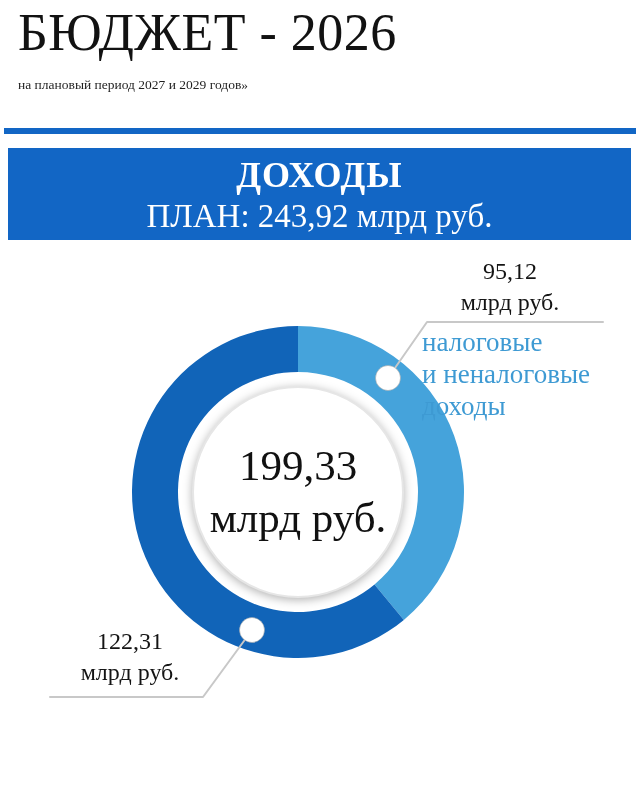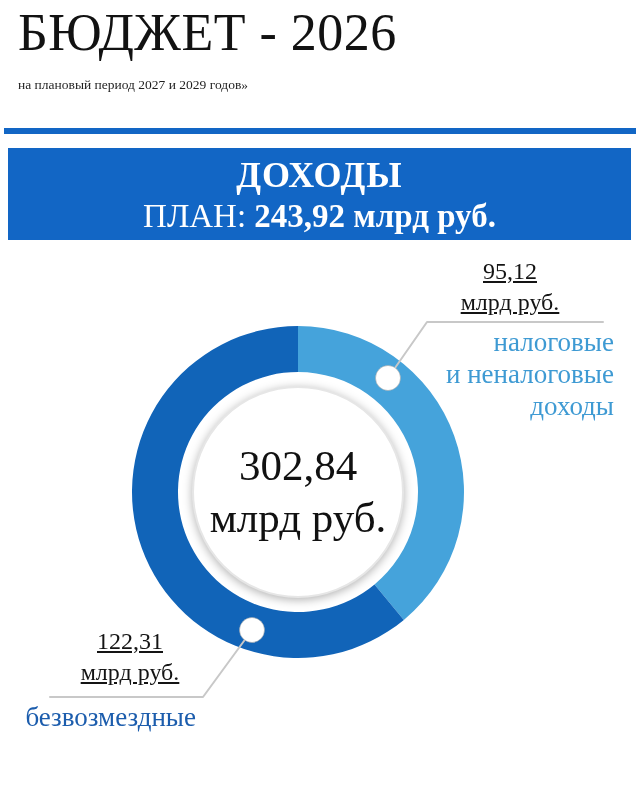--- a/index.html
+++ b/index.html
@@ -64,21 +64,21 @@
     line-height: 44px;
     font-weight: 700;
     letter-spacing: 1px;
   }
   .banner-plan {
     font-size: 33px;
     line-height: 38px;
     font-weight: 400;
   }
   .banner-plan .plan-value {
-    font-weight: 700;
+    font-weight: 400;
   }
 
   
   #donut-svg {
     position: absolute;
     left: 0;
     top: 0;
     width: 640px;
     height: 800px;
   }
@@ -109,28 +109,27 @@
     color: #111111;
   }
 
   
   .co-value {
     position: absolute;
     text-align: center;
     font-size: 24px;
     line-height: 31px;
     color: #141414;
-    text-decoration: underline;
   }
   .co-value.right { left: 415px; top: 256px; width: 190px; }
   .co-value.left  { left: 40px;  top: 626px; width: 180px; }
 
   .co-name {
     position: absolute;
-    text-align: right;
+    text-align: left;
     font-size: 27px;
     line-height: 32px;
   }
   .co-name.right { left: 422px; top: 326px; width: 192px; color: #3e9ad3; }
   .co-name.left  { left: 8px;   top: 700px; width: 188px; color: #1c5dad; line-height: 34px; }
 </style>
 </head>
 <body>
 
 <div id="page">
@@ -160,37 +159,36 @@
     <circle class="donut-center-circle" cx="298" cy="492" r="105" fill="#ffffff" stroke="#e6e6e6" stroke-width="2"></circle>
 
     <polyline class="leader" points="388,378 427,322 603,322"></polyline>
     <polyline class="leader" points="252,630 203,697 50,697"></polyline>
 
     <circle class="callout-dot" cx="388" cy="378" r="12.5"></circle>
     <circle class="callout-dot" cx="252" cy="630" r="12.5"></circle>
   </svg>
 
   <div class="center-label">
-    <div>302,84</div>
+    <div>199,33</div>
     <div>млрд руб.</div>
   </div>
 
   <div class="co-value right">
     <div>95,12</div>
     <div>млрд руб.</div>
   </div>
 
   <div class="co-name right">
     <div>налоговые</div>
     <div>и неналоговые</div>
     <div>доходы</div>
   </div>
 
   <div class="co-value left">
     <div>122,31</div>
     <div>млрд руб.</div>
   </div>
 
   <div class="co-name left">
-    <div>безвозмездные</div>
   </div>
 
 </div>
 
 </body></html>

